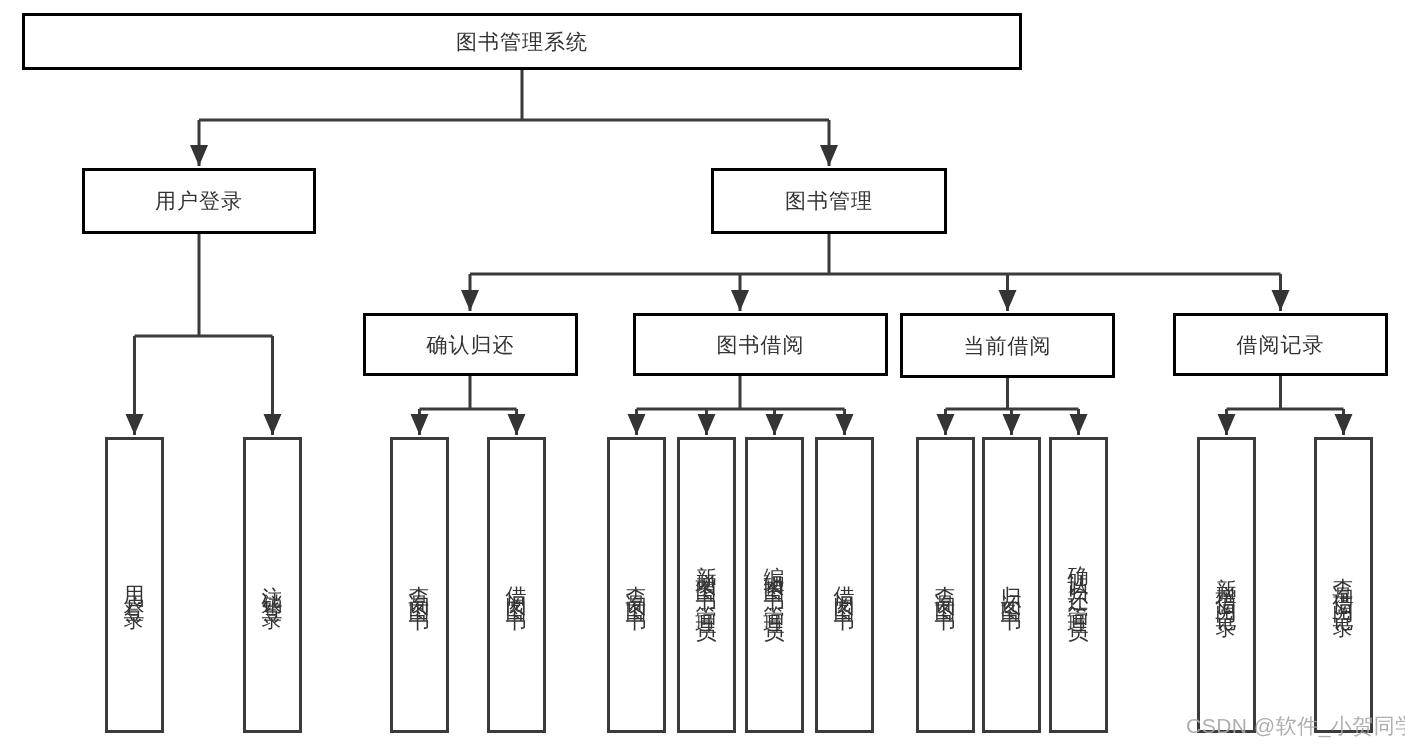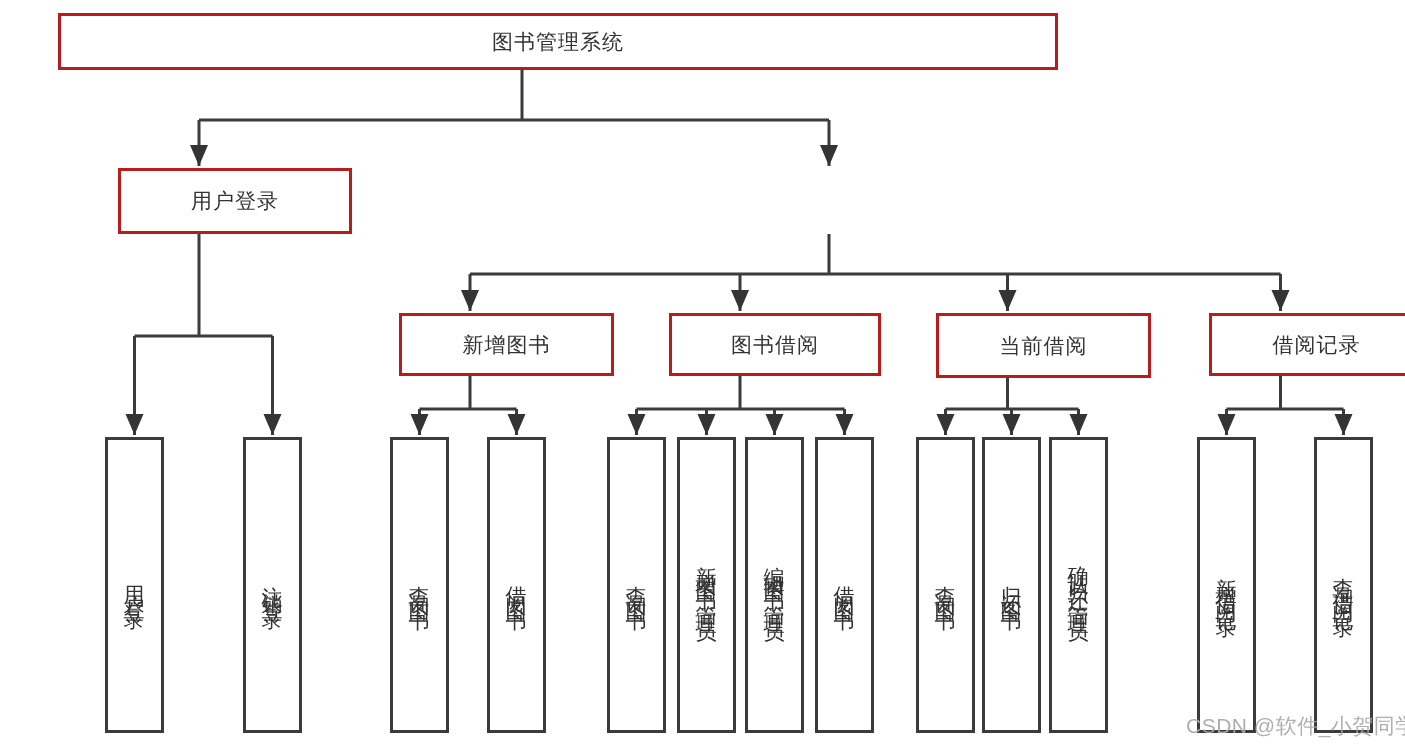--- a/index.html
+++ b/index.html
@@ -17,30 +17,29 @@
   }
   .connectors {
     position: absolute;
     left: 0;
     top: 0;
     z-index: 0;
   }
   .node {
     position: absolute;
     box-sizing: border-box;
-    border: 3px solid #b91c1c;
+    border: 3px solid #000000;
     background: #ffffff;
     display: flex;
     align-items: center;
     justify-content: center;
     font-size: 21px;
     color: #333333;
     letter-spacing: 1px;
     z-index: 1;
-    margin-left: 36px;
   }
   .leaf {
     position: absolute;
     box-sizing: border-box;
     border: 3px solid #3b3b3b;
     background: #ffffff;
     top: 437px;
     width: 59px;
     height: 296px;
     display: flex;
@@ -100,23 +99,24 @@
       M936.5 414 L954.5 414 L945.5 435 Z
       M1002.5 414 L1020.5 414 L1011.5 435 Z
       M1069.5 414 L1087.5 414 L1078.5 435 Z
       M1217.5 414 L1235.5 414 L1226.5 435 Z
       M1334.5 414 L1352.5 414 L1343.5 435 Z"></path>
   </svg>
 
   <div class="node" style="left:22px; top:13px; width:1000px; height:57px;">图书管理系统</div>
 
   <div class="node" style="left:82px; top:168px; width:234px; height:66px;">用户登录</div>
+  <div class="node" style="left:711px; top:168px; width:236px; height:66px;">图书管理</div>
 
-  <div class="node" style="left:363px; top:313px; width:215px; height:63px;">新增图书</div>
-  <div class="node" style="left:633px; top:313px; width:212px; height:63px;">图书借阅</div>
+  <div class="node" style="left:363px; top:313px; width:215px; height:63px;">确认归还</div>
+  <div class="node" style="left:633px; top:313px; width:255px; height:63px;">图书借阅</div>
   <div class="node" style="left:900px; top:313px; width:215px; height:65px;">当前借阅</div>
   <div class="node" style="left:1173px; top:313px; width:215px; height:63px;">借阅记录</div>
 
   <div class="leaf" style="left:105px;">
     <span class="v">用户登录</span>
   </div>
   <div class="leaf" style="left:243px;">
     <span class="v">注销登录</span>
   </div>
 

